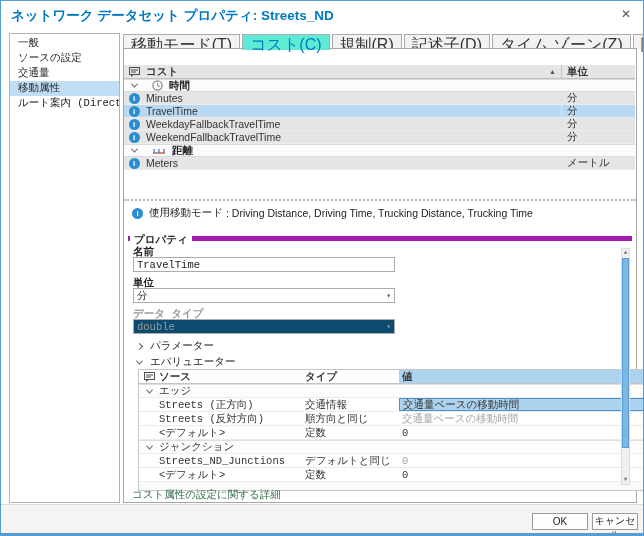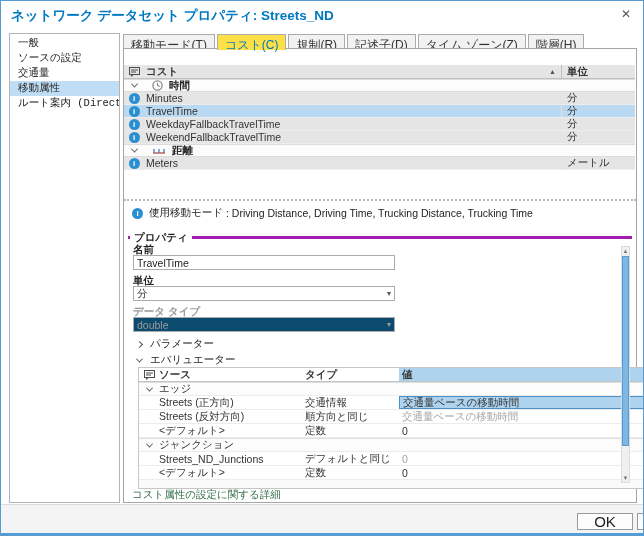--- a/index.html
+++ b/index.html
@@ -13,22 +13,22 @@
 
   
   .sidebar { position:absolute; left:8px; top:32px; width:111px; height:470px;
              border:1px solid #b3b3b3; background:#fff; padding-top:2px; }
   .side-item { height:15px; line-height:15px; padding:0 8px; white-space:nowrap; overflow:hidden; color:#222; cursor:pointer;font-family:Liberation Mono, monospace; }
   .side-item.sel { background:#bfddf4; }
 
   
   .tabs { position:absolute; left:122px; top:32px; height:16px; display:flex; align-items:flex-end; }
   .tab { height:15px; line-height:14px; padding:3px 7px; margin-right:2px; background:#f2f2f2;
-         border:1px solid #ababab; border-bottom:none; color:#333; white-space:nowrap; cursor:pointer; font-size:12px; }
-  .tab.active { background:#fde047; color:#0079c1; height:16px; margin-bottom:-1px; z-index:5; position:relative; }
+         border:1px solid #ababab; border-bottom:none; color:#333; white-space:nowrap; cursor:pointer; font-size:16px; }
+  .tab.active { background:#5eead4; color:#0079c1; height:16px; margin-bottom:-1px; z-index:5; position:relative; }
 
   
   .panel { position:absolute; left:122px; top:47px; width:514px; height:455px;
            border:1px solid #a6a6a6; background:#fff; }
   .desc-row { position:absolute; left:6px; right:5px; top:3px; height:13px; color:#222; white-space:nowrap; }
   .hamburger { position:absolute; right:1px; top:1px; width:13px; height:10px; cursor:pointer;
                background:repeating-linear-gradient(#444 0 2px, transparent 2px 4px); }
 
   
   .cost-table { position:absolute; left:0; right:1px; top:16px; }
@@ -47,21 +47,21 @@
   .chev.down { transform:rotate(45deg) translate(-1px,-1px); }
   .chev.right { transform:rotate(-45deg); }
   .grp-label { margin-left:6px; font-weight:600; color:#222; }
   .gicon { margin-left:8px; flex:none; display:flex; }
 
   .splitter { position:absolute; left:0; right:0; top:150px; height:3px; border-top:2px dotted #b8b8b8; cursor:row-resize; }
 
   .usage-row { position:absolute; left:8px; top:157px; display:flex; align-items:center; gap:6px; white-space:nowrap; color:#222; }
 
   
-  .propbox { position:absolute; left:4px; top:187px; width:504px; height:247px; border-top:3px solid #a21caf; }
+  .propbox { position:absolute; left:4px; top:187px; width:504px; height:247px; border-top:5px solid #a21caf;font-family:Liberation Mono, monospace; }
   .legend { position:absolute; top:-8px; left:2px; background:#fff; padding:0 4px; font-weight:700; color:#222; }
   .flabel { position:absolute; left:5px; font-weight:600; color:#222; }
   .flabel.dis { color:#9a9a9a; }
   .tbox { position:absolute; left:5px; width:262px; height:15px; border:1px solid #ababab; background:#fff;
           font-family:inherit; font-size:10.5px; color:#222; padding:0 3px; }
   .fake-select { position:absolute; left:5px; width:262px; height:15px; border:1px solid #ababab; background:#fff;
           display:flex; align-items:center; padding:0 3px; cursor:pointer; }
   .fake-select .arrow { margin-left:auto; font-size:8px; color:#555; }
   .fake-select.disabled { background:#0c4a6e; color:#9a9a9a; cursor:default; }
   .fake-select.disabled .arrow { color:#9a9a9a; }
@@ -86,21 +86,21 @@
   .vscroll { position:absolute; right:2px; top:7px; width:9px; height:237px; background:#f0f0f0; border:1px solid #dcdcdc; }
   .vscroll .up, .vscroll .dn { position:absolute; left:0; width:100%; text-align:center; font-size:6px; color:#777; height:8px; line-height:8px; cursor:pointer; }
   .vscroll .up { top:0; } .vscroll .dn { bottom:0; }
   .vscroll .thumb { position:absolute; left:0; top:9px; width:100%; height:190px; background:#7db8e4; border:1px solid #5a9bd5; cursor:grab; }
 
   .help-link { position:absolute; left:8px; top:439px; color:#2e6b44; cursor:pointer; white-space:nowrap; }
 
   
   .footer { position:absolute; left:0; right:0; top:503px; height:30px; background:#f4f4f4; border-top:1px solid #dcdcdc; }
   .btn { position:absolute; top:8px; height:17px; background:#fdfdfd; border:1px solid #9a9a9a; color:#222;
-         font-family:inherit; font-size:15px; text-align:center; cursor:pointer; line-height:14px;margin-left:45px; }
+         font-family:inherit; font-size:10px; text-align:center; cursor:pointer; line-height:14px; }
   .btn.ok { left:531px; width:56px; }
   .btn.cancel { left:591px; width:46px; }
 
   svg { display:block; }
 </style>
 </head>
 <body>
 
 <div class="win">
 

